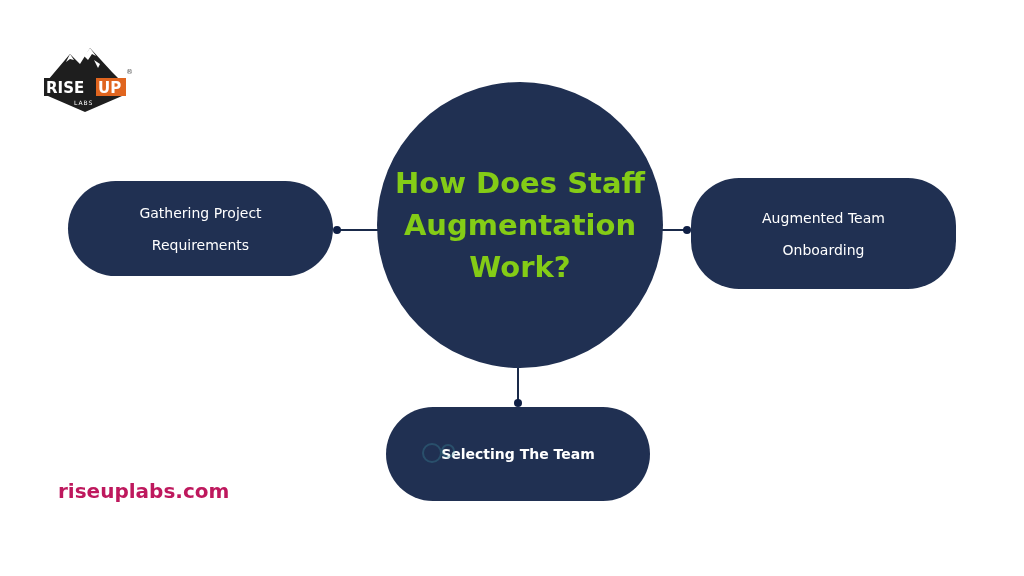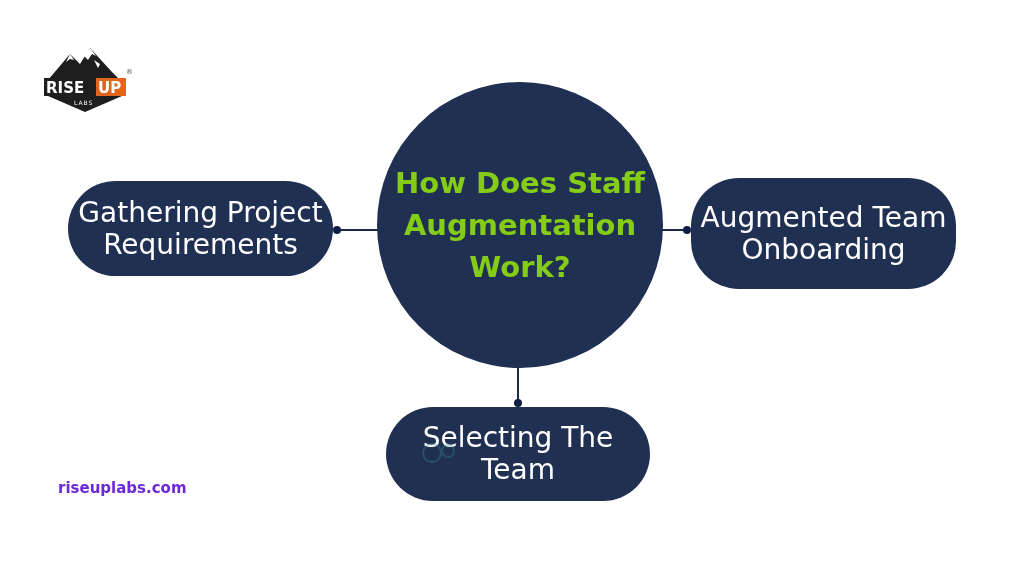--- a/index.html
+++ b/index.html
@@ -16,27 +16,27 @@
     }
     .center-title {
       color: #84cc16; font-weight: bold; font-size: 29px; line-height: 42px;
       white-space: pre-line; width: 270px;
     }
     .pill {
       position: absolute; background: #203052; border-radius: 48px;
       display: flex; align-items: center; justify-content: center; text-align: center;
     }
     .pill-label {
-      color: #ffffff; font-size: 28px; line-height: 32px; white-space: pre-line;
+      color: #ffffff; font-size: 14px; line-height: 32px; white-space: pre-line;
     }
     .line { position: absolute; background: #1a2a4a; }
     .dot { position: absolute; width: 8px; height: 8px; border-radius: 50%; background: #0f1f45; }
     .website {
       position: absolute; left: 58px; top: 479px;
-      font-size: 15px; font-weight: bold; color: #6d28d9;
+      font-size: 20px; font-weight: bold; color: #be185d;
     }
     .watermark { position: absolute; left: 418px; top: 437px; width: 40px; height: 36px; opacity: 0.35; }
   </style>
 </head>
 <body>
 
 <div class="logo">
   <svg width="96" height="72" viewBox="0 0 96 72">
     <polygon points="8,38 30,12 40,22 50,6 72,30 80,38" fill="#1e1e1e"></polygon>
     <polygon points="44,14 50,6 56,14 52,12 48,18" fill="#ffffff"></polygon>
@@ -70,21 +70,21 @@
 <div class="pill" style="left:68px; top:181px; width:265px; height:95px;">
   <div class="pill-label">Gathering Project
 Requirements</div>
 </div>
 
 <div class="pill" style="left:691px; top:178px; width:265px; height:111px;">
   <div class="pill-label">Augmented Team
 Onboarding</div>
 </div>
 
-<div class="pill" style="left:386px; top:407px; width:264px; height:94px;">
+<div class="pill" style="left:386px; top:407px; width:264px; height:94px;font-weight:bold;">
   <div class="pill-label">Selecting The Team</div>
 </div>
 <svg class="watermark" viewBox="0 0 40 36">
   <circle cx="14" cy="16" r="9" fill="none" stroke="#3a8a9a" stroke-width="2"></circle>
   <circle cx="30" cy="14" r="6" fill="none" stroke="#3a8a9a" stroke-width="2"></circle>
 </svg>
 
 <div class="website">riseuplabs.com</div>
 
 </body></html>

